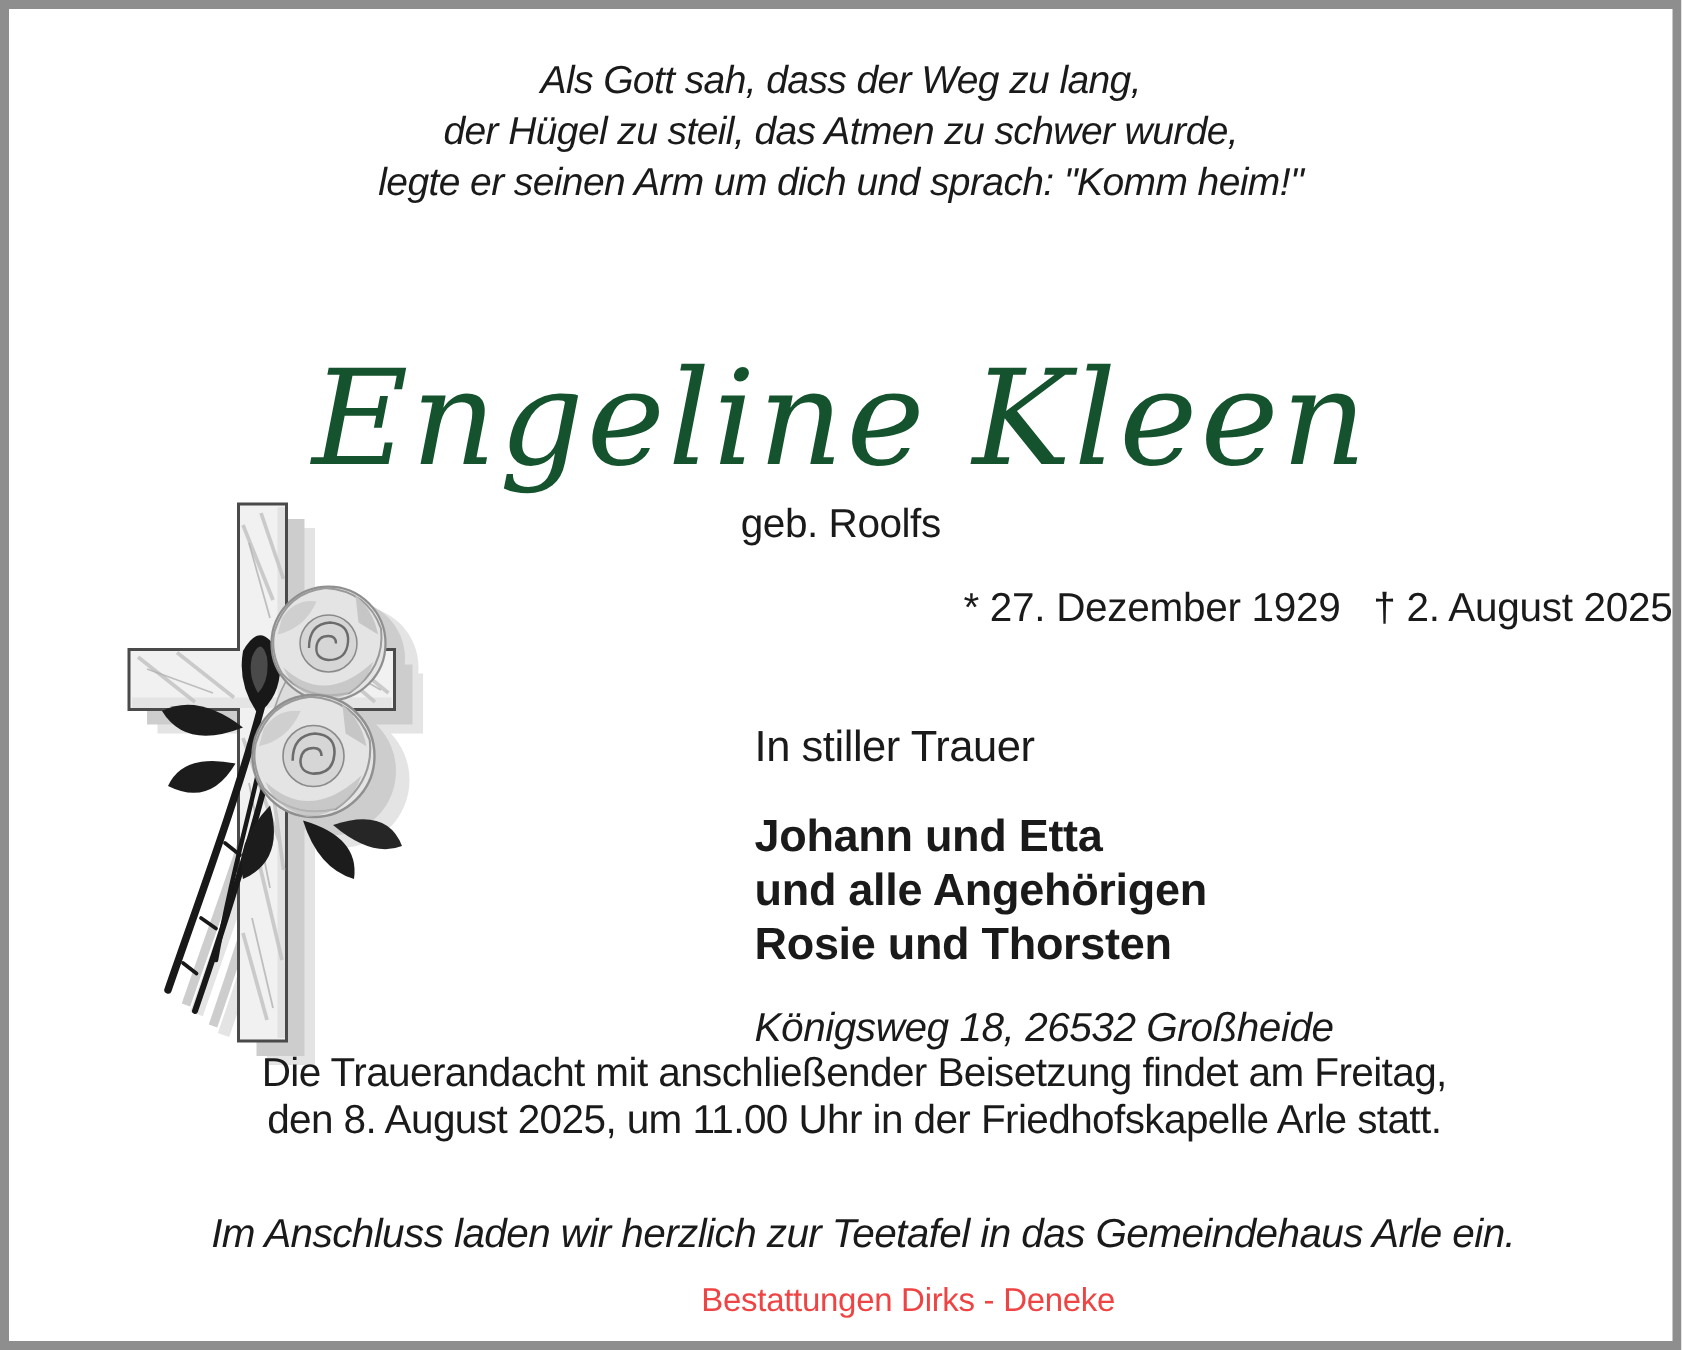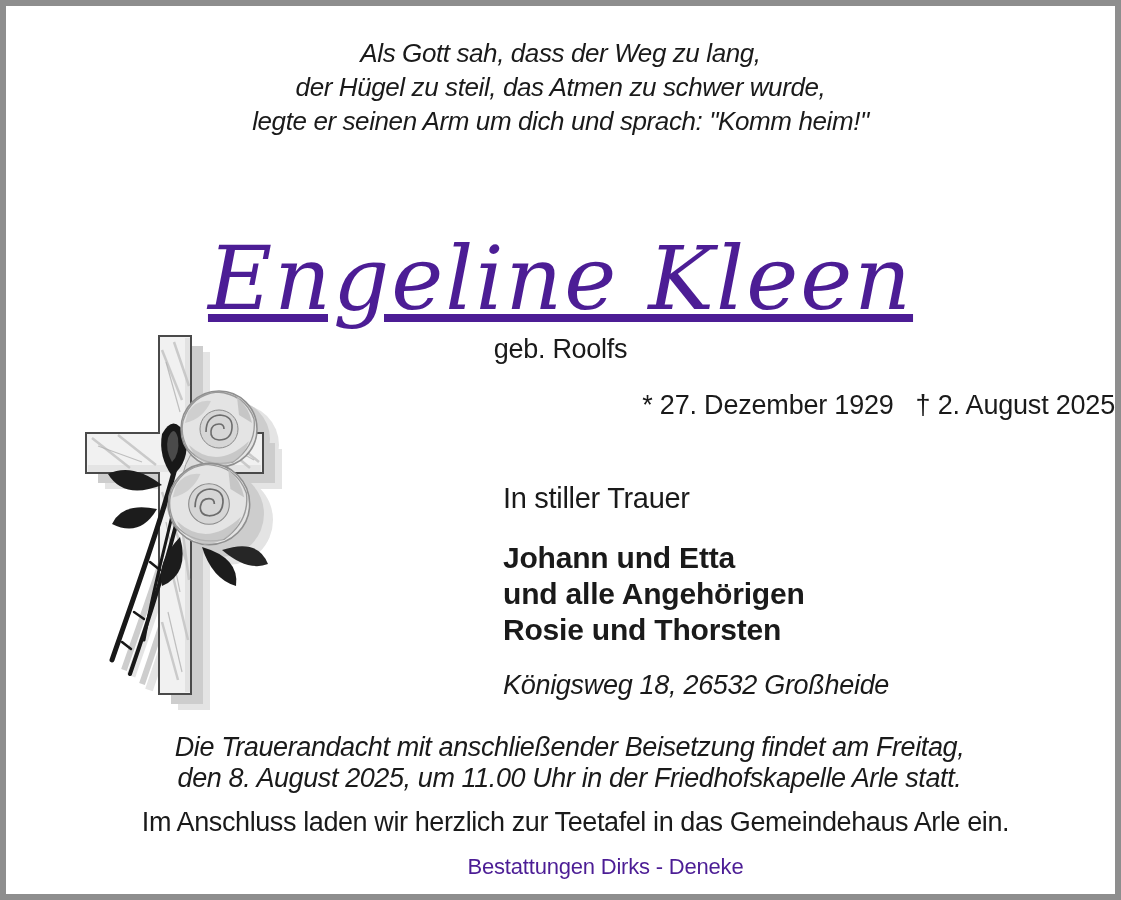--- a/index.html
+++ b/index.html
@@ -16,32 +16,32 @@
   .abs{position:absolute;}
   .centered{left:0;right:0;text-align:center;}
   .verse{
     top:30px;font-size:26px;line-height:34px;
     font-style:italic;letter-spacing:-0.4px;font-weight:500;
   }
   .intro{top:171px;font-size:28px;letter-spacing:-0.4px;}
   .deceased-name{
     top:224px;font-size:88px;line-height:98px;
     font-family:"DejaVu Serif", serif;font-style:italic;
-    letter-spacing:2px;color:#4c1d95;text-decoration:underline;
+    letter-spacing:2px;color:#14532d;
   }
   .birth-name{top:328px;font-size:27px;letter-spacing:-0.3px;}
   .dates{top:384px;font-size:27px;letter-spacing:-0.2px;white-space:pre;text-align:right;}
   .graphic{left:56px;top:316px;width:258px;height:398px;}
   .mourners{left:497px;top:476px;text-align:left;}
   .mourners-heading{font-size:29px;line-height:32px;letter-spacing:-0.3px;}
   .mourner-names{margin-top:26px;font-size:30px;line-height:36px;font-weight:bold;letter-spacing:-0.2px;}
   .address{margin-top:22px;font-size:27px;line-height:30px;letter-spacing:-0.3px;font-style:italic;}
-  .service{top:726px;font-size:27px;line-height:31px;letter-spacing:-0.4px;padding-left:18px;font-style:italic;}
-  .invitation{top:801px;font-size:27px;letter-spacing:-0.4px;padding-left:30px;}
-  .footer-line{top:848px;font-size:22px;letter-spacing:-0.2px;padding-left:90px;color:#4c1d95;}
+  .service{top:694px;font-size:27px;line-height:31px;letter-spacing:-0.4px;padding-left:18px;}
+  .invitation{top:801px;font-size:27px;letter-spacing:-0.4px;padding-left:30px;font-style:italic;}
+  .footer-line{top:848px;font-size:22px;letter-spacing:-0.2px;padding-left:90px;color:#ef4444;}
 </style>
 </head>
 <body>
 
 <div class="page">
 
   <div class="abs centered verse">
     <div>Als Gott sah, dass der Weg zu lang,</div>
     <div>der Hügel zu steil, das Atmen zu schwer wurde,</div>
     <div>legte er seinen Arm um dich und sprach: "Komm heim!"</div>

